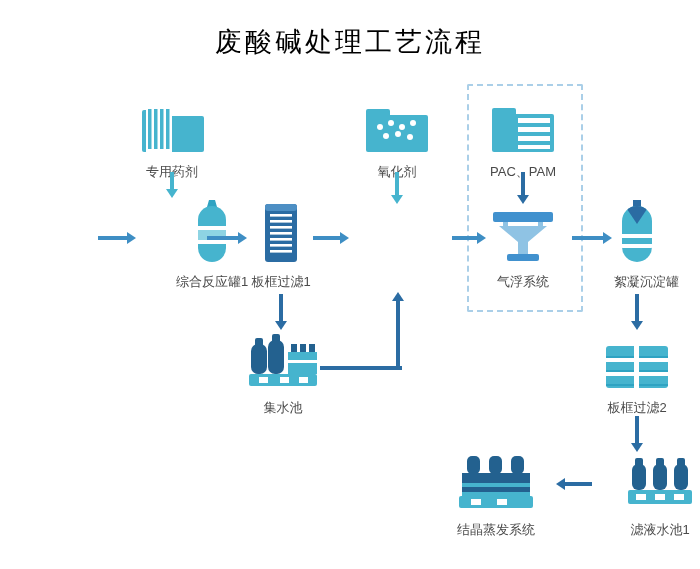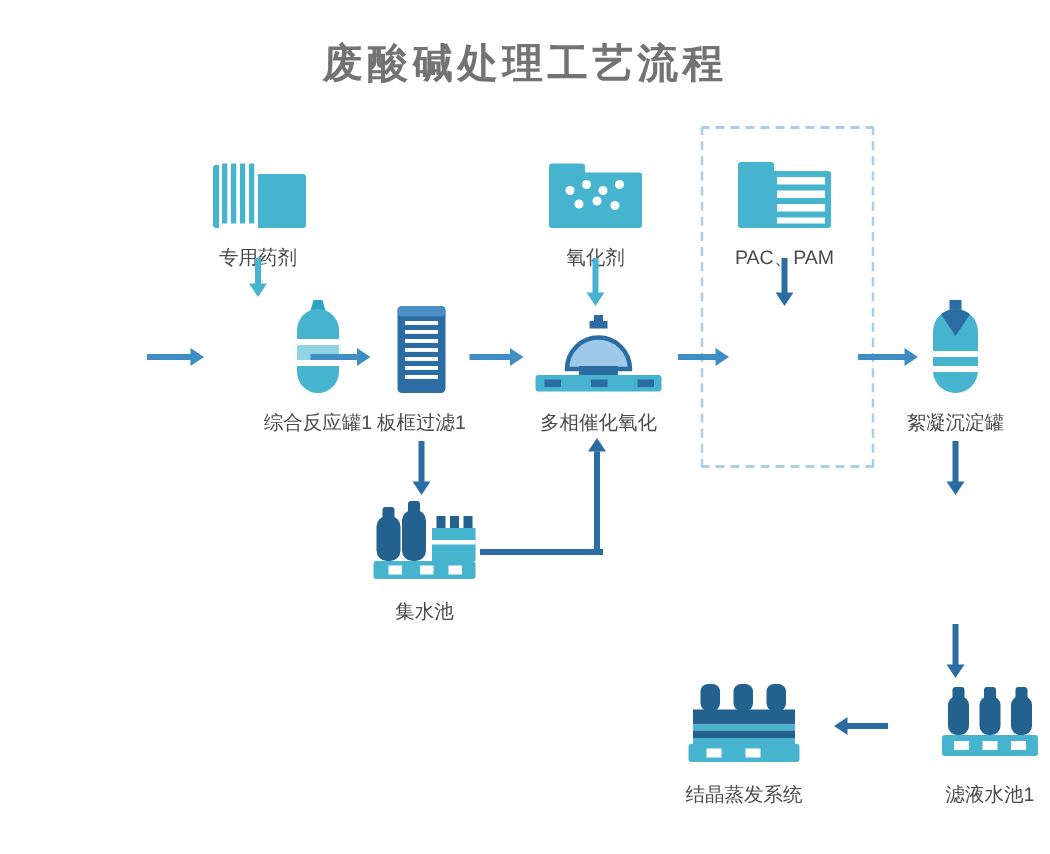--- a/index.html
+++ b/index.html
@@ -2,21 +2,21 @@
 <html><head>
 <meta charset="utf-8">
 <style>
   html,body{margin:0;padding:0;background:#fff;}
   .page{
     position:relative;width:700px;height:569px;background:#ffffff;overflow:hidden;
     font-family:"Liberation Sans","DejaVu Sans",sans-serif;
   }
   .title{
     position:absolute;top:24px;left:0;width:100%;text-align:center;margin:0;
-    font-size:27px;font-weight:bold;color:#737373;letter-spacing:3px;
+    font-size:27px;font-weight:normal;color:#000000;letter-spacing:3px;
   }
   .node{position:absolute;display:flex;flex-direction:column;align-items:center;}
   .iconbox{display:flex;align-items:flex-end;justify-content:center;width:100%;}
   .iconbox.h66{height:66px}.iconbox.h56{height:56px}.iconbox.h58{height:58px}
   .label{margin-top:9px;font-size:13px;color:#4a4a4a;white-space:nowrap;text-align:center;}
   .group-dashed{
     position:absolute;left:467px;top:84px;width:112px;height:224px;
     border:2px dashed #aacfe8;border-radius:2px;
   }
   
@@ -132,38 +132,36 @@
             <rect x="7" y="30" width="22" height="2.6"></rect>
           <rect x="7" y="36" width="22" height="2.6"></rect>
             <rect x="7" y="42" width="22" height="2.6"></rect>
           <rect x="7" y="48" width="22" height="2.6"></rect>
         </g>
       </svg>
     </div>
     <div class="label">板框过滤1</div>
   </div>
 
-  <div class="node" style="left:353px;top:198px;width:92px;">
-    <div class="iconbox h66">
-      <svg width="88" height="56" viewBox="0 0 88 56">
-        <rect x="41" y="2" width="6" height="5" fill="#2b6ca3"></rect>
-        <rect x="38" y="6" width="12" height="5" fill="#2b6ca3"></rect>
-        <path d="M23 38 A21 21 0 0 1 65 38 Z" fill="#9ec9e8" stroke="#2b6ca3" stroke-width="3"></path>
-        <rect x="31" y="36" width="26" height="6" fill="#2b6ca3"></rect>
-        <rect x="2" y="42" width="84" height="11" rx="2" fill="#46b4ce"></rect>
-        <rect x="8" y="45" width="11" height="5" fill="#2b6ca3"></rect>
-        <rect x="39" y="45" width="11" height="5" fill="#2b6ca3"></rect>
-        <rect x="70" y="45" width="11" height="5" fill="#2b6ca3"></rect>
-      </svg>
-    </div>
-    <div class="label">多相催化氧化</div>
-  </div>
-
-
-  <div class="node" style="left:595px;top:198px;width:84px;">
+
+  <div class="node" style="left:481px;top:198px;width:84px;">
+    <div class="iconbox h66">
+      <svg width="64" height="54" viewBox="0 0 64 54">
+        <rect x="2" y="2" width="60" height="10" rx="2" fill="#4191ce"></rect>
+        <rect x="12" y="12" width="5" height="4" fill="#8fc3e4"></rect>
+        <rect x="47" y="12" width="5" height="4" fill="#8fc3e4"></rect>
+        <path d="M8 16 L56 16 L37 32 L27 32 Z" fill="#8fc3e4"></path>
+        <rect x="27" y="31" width="10" height="13" fill="#8fc3e4"></rect>
+        <rect x="16" y="44" width="32" height="7" rx="2" fill="#4191ce"></rect>
+      </svg>
+    </div>
+    <div class="label">气浮系统</div>
+  </div>
+
+  <div class="node" style="left:595px;top:198px;width:84px;align-items:flex-end;">
     <div class="iconbox h66">
       <svg width="36" height="66" viewBox="0 0 36 66">
         <rect x="14" y="2" width="8" height="7" fill="#2b6ca3"></rect>
         <defs>
             <clipPath id="capB">
               <rect x="3" y="8" width="30" height="56" rx="15"></rect>
             </clipPath>
           </defs>
         <rect x="3" y="8" width="30" height="56" rx="15" fill="#46b4ce"></rect>
         <g clip-path="url(#capB)">
@@ -190,20 +188,34 @@
         <rect x="41" y="28" width="29" height="3" fill="#ffffff"></rect>
         <rect x="2" y="42" width="68" height="12" rx="2" fill="#46b4ce"></rect>
         <rect x="12" y="45" width="9" height="6" fill="#ffffff"></rect>
         <rect x="33" y="45" width="9" height="6" fill="#ffffff"></rect>
         <rect x="52" y="45" width="9" height="6" fill="#ffffff"></rect>
       </svg>
     </div>
     <div class="label">集水池</div>
   </div>
 
+  <div class="node" style="left:595px;top:332px;width:84px;">
+    <div class="iconbox h58">
+      <svg width="64" height="46" viewBox="0 0 64 46">
+        <rect x="1" y="2" width="62" height="42" rx="3" fill="#46b4ce"></rect>
+        <rect x="1" y="12" width="62" height="2" fill="#2fa3c2"></rect>
+        <rect x="1" y="14" width="62" height="4" fill="#ffffff"></rect>
+        <rect x="1" y="26" width="62" height="2" fill="#2fa3c2"></rect>
+        <rect x="1" y="28" width="62" height="4" fill="#ffffff"></rect>
+        <rect x="1" y="40" width="62" height="2" fill="#2fa3c2"></rect>
+        <rect x="29" y="2" width="5" height="42" fill="#ffffff"></rect>
+      </svg>
+    </div>
+    <div class="label">板框过滤2</div>
+  </div>
 
   <div class="node" style="left:618px;top:454px;width:84px;">
     <div class="iconbox h58">
       <svg width="68" height="56" viewBox="0 0 68 56">
         <g fill="#23618f">
           <rect x="9" y="2" width="8" height="9" rx="2"></rect>
             <rect x="6" y="8" width="14" height="26" rx="6"></rect>
           <rect x="30" y="2" width="8" height="9" rx="2"></rect>
             <rect x="27" y="8" width="14" height="26" rx="6"></rect>
           <rect x="51" y="2" width="8" height="9" rx="2"></rect>

